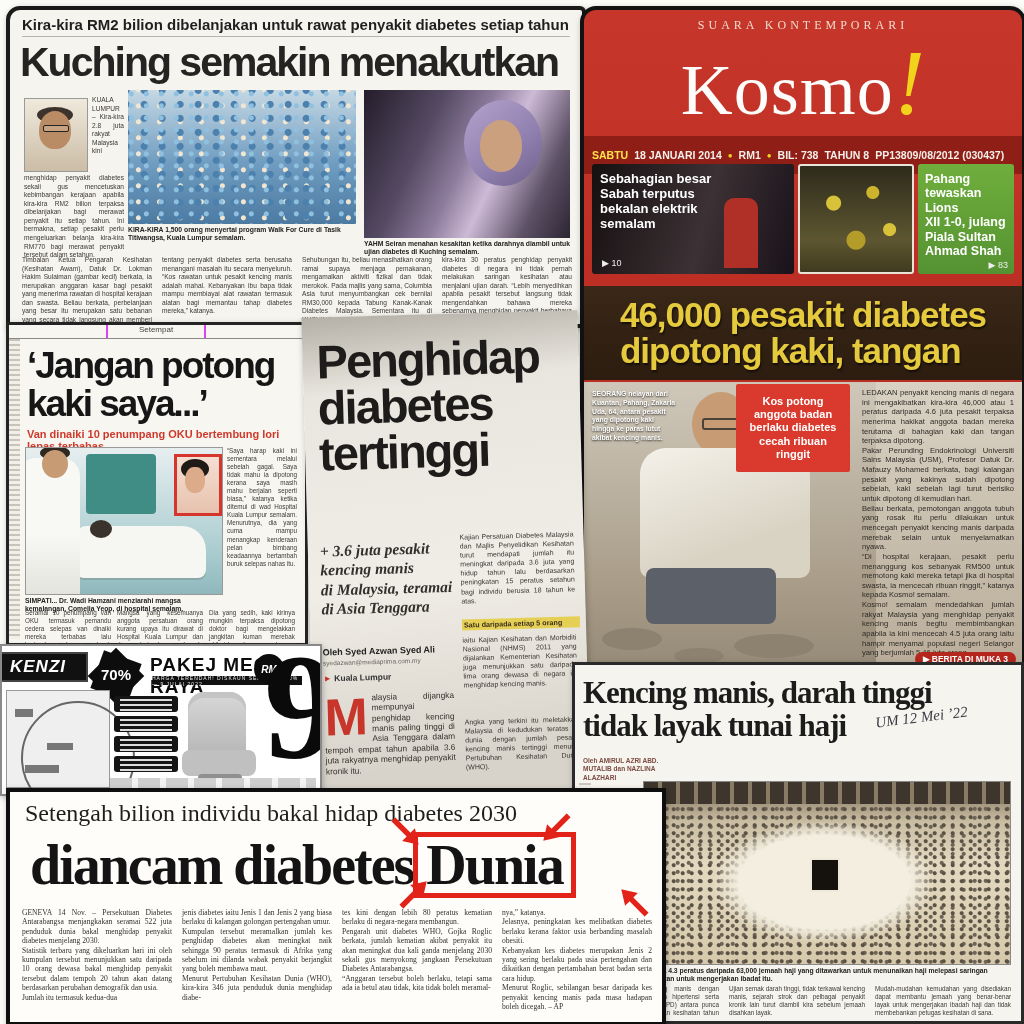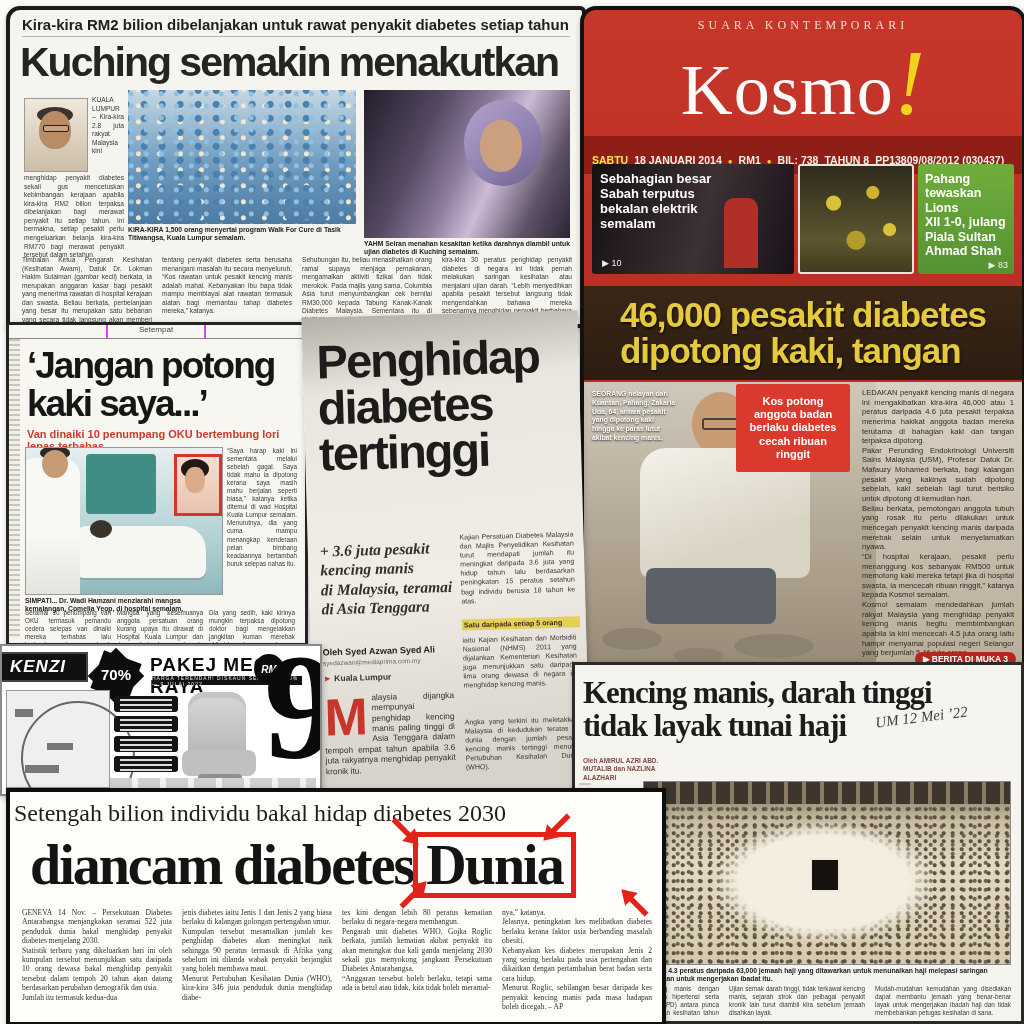--- a/index.html
+++ b/index.html
@@ -34,21 +34,21 @@
   #d-cap-right{position:absolute;left:354px;top:230px;width:206px;}
   .d-bot{position:absolute;top:246px;width:130px;height:62px;}
 
   
   #clip-kosmo{left:580px;top:6px;width:438px;height:660px;border:4px solid #121212;border-radius:16px 16px 6px 6px;
     background:linear-gradient(180deg,#c7362b 0%,#bd2f24 40%,#b42a20 100%);overflow:hidden;}
   #k-tagline{margin-top:8px;text-align:center;font-size:12px;letter-spacing:4px;color:#f0dccd;font-family:"Liberation Serif",serif;}
   #k-masthead{text-align:center;line-height:1;margin-top:2px;}
   #k-masthead .m{font-family:"Liberation Serif",serif;font-size:72px;color:#fdfdfb;letter-spacing:1px;}
   #k-masthead .b{font-family:"Liberation Serif",serif;font-size:94px;color:#f2d31b;font-style:italic;}
-  #k-datebar{position:absolute;left:0;top:126px;width:100%;height:38px;background:#8f1e16;display:flex;align-items:flex-end;gap:6px;padding:8px 8px;box-sizing:border-box;font-size:10.5px;font-weight:bold;color:#f3efe9;}
+  #k-datebar{position:absolute;left:0;top:126px;width:100%;height:38px;background:#8f1e16;display:flex;align-items:center;gap:6px;padding:8px 8px;box-sizing:border-box;font-size:10.5px;font-weight:bold;color:#f3efe9;}
   #k-datebar .day{color:#ffe34d;}
   #k-datebar .dot{color:#f2d31b;font-size:8px;}
   .teaser{position:absolute;top:154px;height:110px;border-radius:3px;overflow:hidden;}
   #k-teaser-left{left:8px;width:202px;background:linear-gradient(105deg,#161011 0%,#3c3134 55%,#19121a 100%);}
   #k-teaser-left .fig{position:absolute;right:36px;top:34px;width:34px;height:70px;border-radius:10px 10px 0 0;background:#b03028;}
   #k-teaser-left .txt{position:absolute;left:8px;top:8px;font-size:13px;font-weight:bold;line-height:1.15;color:#fff;}
   .k-badge{position:absolute;font-size:9px;color:#eee;}
   #k-teaser-mid{left:214px;width:116px;background:
     radial-gradient(circle at 30% 35%,#d8c23a 7px,transparent 8px),
     radial-gradient(circle at 65% 25%,#cdb42f 6px,transparent 7px),
@@ -140,21 +140,21 @@
   .a-spec i{display:block;height:2px;background:#ddd;margin:3px 6px 0;}
   #a-chair .back{position:absolute;left:186px;top:46px;width:58px;height:66px;border-radius:16px 16px 6px 6px;background:linear-gradient(#d8d8d8,#b5b5b5);box-shadow:inset 0 6px 0 #c4c4c4;}
   #a-chair .seat{position:absolute;left:180px;top:104px;width:74px;height:26px;border-radius:8px;background:#c0c0c0;}
   #a-chair .leg{position:absolute;left:196px;top:128px;width:44px;height:10px;background:#8f8f8f;border-radius:4px;}
   #a-rm{position:absolute;left:252px;top:8px;width:30px;height:30px;border-radius:50%;background:#0c0c0c;color:#fff;font-size:10px;font-weight:bold;display:flex;align-items:center;justify-content:center;font-style:italic;}
   #a-nine{position:absolute;left:262px;top:-14px;font-family:"Liberation Serif",serif;font-size:150px;font-weight:900;color:#0a0a0a;line-height:1;}
   #a-row{position:absolute;left:108px;top:132px;width:206px;height:12px;background:repeating-linear-gradient(90deg,#cfcfcf 0 22px,#f2f2f2 22px 28px);}
 
   
   #clip-dunia{left:6px;top:788px;width:652px;height:230px;border:4px solid #0e0e0e;background:#fefdfa;}
-  #u-kicker{margin:8px 4px 0;font-family:"Liberation Serif",serif;font-size:24px;color:#1e1e1e;}
+  #u-kicker{margin:8px 15px 0;font-family:"Liberation Serif",serif;font-size:24px;color:#1e1e1e;}
   #u-headrow{position:absolute;left:10px;top:40px;display:flex;align-items:baseline;}
   #u-word{border:5px solid #e2231a;padding:0 8px;font-family:"Liberation Serif",serif;font-size:56px;font-weight:bold;letter-spacing:-2px;color:#141414;line-height:1.0;}
   #u-rest{margin-left:10px;font-family:"Liberation Serif",serif;font-size:56px;font-weight:bold;letter-spacing:-2px;color:#141414;}
   .u-arrow{position:absolute;width:36px;height:20px;z-index:5;}
   .u-col{position:absolute;top:116px;width:150px;height:106px;font-family:"Liberation Serif",serif;font-size:7.6px;line-height:1.24;color:#33302c;text-align:justify;}
 
   
   #sliver-green{position:absolute;left:297px;top:324px;width:15px;height:140px;background:linear-gradient(180deg,#3c6a22,#6f9c3f 60%,#558130);}
   #sliver-paper{position:absolute;left:560px;top:416px;width:22px;height:250px;background:repeating-linear-gradient(180deg,#d6d2c9 0 3px,#c3bfb5 3px 6px);}
 </style>

